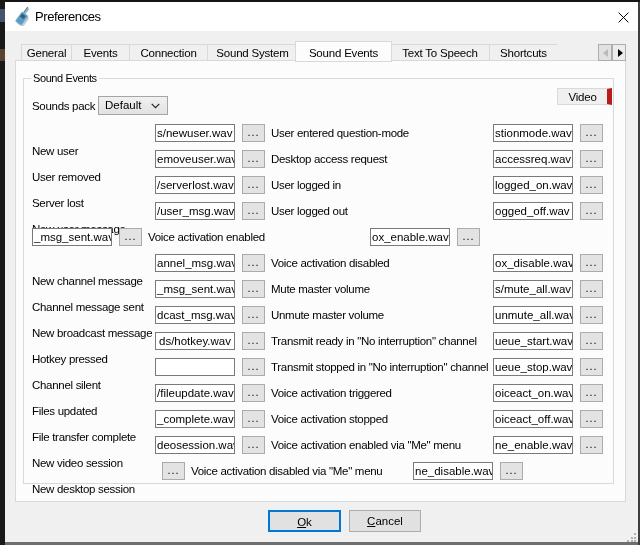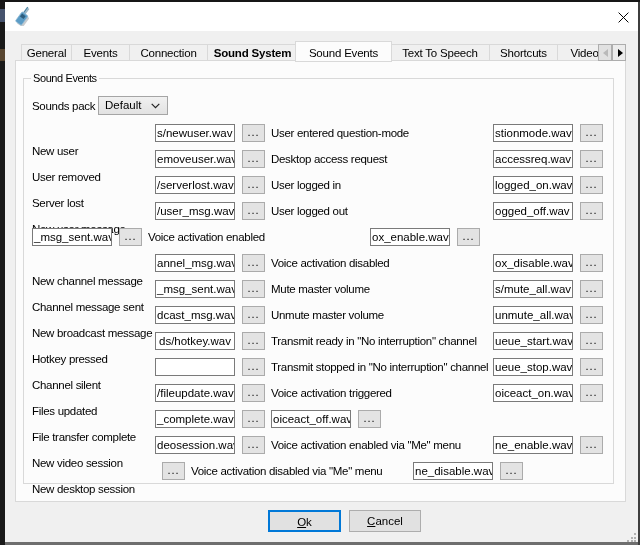--- a/index.html
+++ b/index.html
@@ -16,21 +16,21 @@
   .edge-bottom::before{content:"";position:absolute;left:0;top:0;width:5px;height:3px;background:#1c1c1c;}
 
   .titlebar{position:absolute;left:5px;top:2px;width:633px;height:29px;background:#ffffff;}
   .app-icon{position:absolute;left:5px;top:2px;width:22px;height:22px;}
   .title-text{position:absolute;left:30px;top:0;height:29px;line-height:30px;font-size:13px;color:#000;letter-spacing:-0.4px;}
   .close-btn{position:absolute;right:5px;top:0;width:30px;height:29px;}
   .close-btn svg{position:absolute;right:4px;top:9.5px;}
 
   
   .tab{position:absolute;top:44px;height:17px;background:#f0f0f0;border:1px solid #d9d9d9;border-right:none;text-align:center;font-size:11.5px;line-height:16px;letter-spacing:-0.2px;color:#000;z-index:2;}
-  .tab.last{border-right:1px solid #b91c1c;}
+  .tab.last{border-right:5px solid #b91c1c;margin-top:44px;}
   .tab.selected{background:#fcfcfc;top:41px;height:21px;border-right:1px solid #d9d9d9;z-index:4;line-height:16px;padding-top:3px;}
   .tab-scroll{position:absolute;top:44px;height:17px;width:14px;background:#e1e1e1;border:1px solid #adadad;z-index:5;}
   .tab-scroll .tri{position:absolute;top:4px;width:0;height:0;border-style:solid;}
   .tab-scroll.left .tri{left:4px;border-width:4.5px 5px 4.5px 0;border-color:transparent #b9b9b9 transparent transparent;}
   .tab-scroll.right .tri{left:5px;border-width:4.5px 0 4.5px 5px;border-color:transparent transparent transparent #000000;}
   .tab-scroll.right{background:#ececec;}
 
   
   .pane{position:absolute;left:15px;top:60px;width:611px;height:442px;background:#fcfcfc;border:1px solid #d9d9d9;z-index:1;}
 
@@ -78,35 +78,36 @@
       <svg width="22" height="22" viewBox="0 0 22 22">
         <g transform="rotate(36 11 15)">
           <rect x="7.8" y="8.8" width="7.4" height="11.4" rx="1" fill="#9aa3a8" opacity="0.55" transform="translate(2.1,0.6)"></rect>
           <line x1="9.7" y1="8.8" x2="9.7" y2="1.6" stroke="#9db7c6" stroke-width="1.7" transform="translate(1.4,0.4)"></line>
           <line x1="9.5" y1="8.8" x2="9.5" y2="1.4" stroke="#4d85a5" stroke-width="1.4"></line>
           <rect x="7.6" y="8.4" width="7.4" height="11.6" rx="1" fill="#5b9cc6" stroke="#8fb9d4" stroke-width="0.7"></rect>
           <rect x="8.7" y="10" width="4.4" height="3.6" fill="#2e5d7d"></rect>
         </g>
       </svg>
     </span>
+    <span class="title-text">Preferences</span>
     <span class="close-btn">
       <svg width="11" height="11" viewBox="0 0 11 11">
         <line x1="0.6" y1="0.6" x2="10.4" y2="10.4" stroke="#000" stroke-width="1"></line>
         <line x1="10.4" y1="0.6" x2="0.6" y2="10.4" stroke="#000" stroke-width="1"></line>
       </svg>
     </span>
   </div>
 
   <div class="pane"></div>
 
   <div id="tabbar">
       <div class="tab" style="left: 21px; width: 50px;"><span class="tab-label">General</span></div>
       <div class="tab" style="left: 71px; width: 58px;"><span class="tab-label">Events</span></div>
       <div class="tab" style="left: 129px; width: 78px;"><span class="tab-label">Connection</span></div>
-      <div class="tab" style="left: 207px; width: 90px; font-weight: bold;"><span class="tab-label">Sound System</span></div>
+      <div class="tab" style="left: 207px; width: 90px;"><span class="tab-label">Sound System</span></div>
       <div class="tab selected" style="left: 295px; width: 97px;"><span class="tab-label">Sound Events</span></div>
       <div class="tab" style="left: 390px; width: 99px;"><span class="tab-label">Text To Speech</span></div>
       <div class="tab" style="left: 489px; width: 68px;"><span class="tab-label">Shortcuts</span></div>
       <div class="tab last" style="left: 557px; width: 55px;"><span class="tab-label">Video</span></div>
     </div>
 
   <div class="tab-scroll left" style="left:598px;">
     <span class="tri"></span>
   </div>
   <div class="tab-scroll right" style="left:612px;">
@@ -209,20 +210,21 @@
       <div class="finput">/fileupdate.wav</div>
       <div class="fbrowse">...</div>
       <span class="flabel r">Voice activation triggered</span>
       <div class="finput">oiceact_on.wav</div>
       <div class="fbrowse" style="margin-right:0;">...</div>
     </div>
       <div class="row">
       <span class="flabel l">File transfer complete</span>
       <div class="finput">_complete.wav</div>
       <div class="fbrowse">...</div>
+      <span class="flabel r">Voice activation stopped</span>
       <div class="finput">oiceact_off.wav</div>
       <div class="fbrowse" style="margin-right:0;">...</div>
     </div>
       <div class="row">
       <span class="flabel l">New video session</span>
       <div class="finput">deosession.wav</div>
       <div class="fbrowse">...</div>
       <span class="flabel r">Voice activation enabled via "Me" menu</span>
       <div class="finput">ne_enable.wav</div>
       <div class="fbrowse" style="margin-right:0;">...</div>

